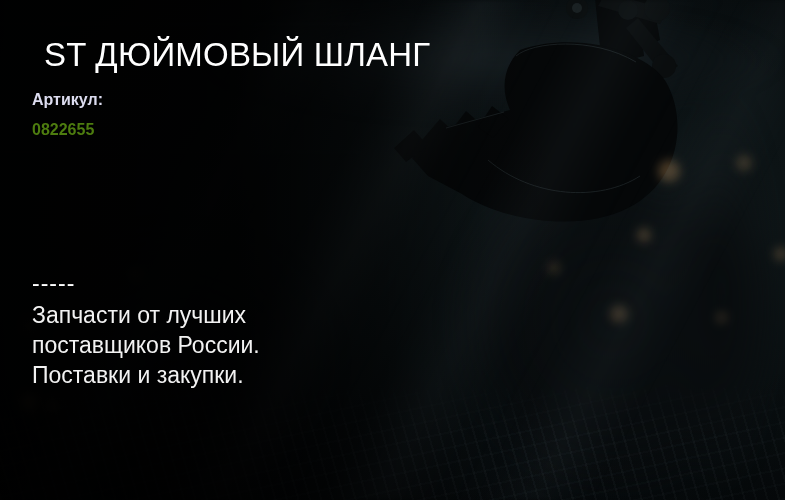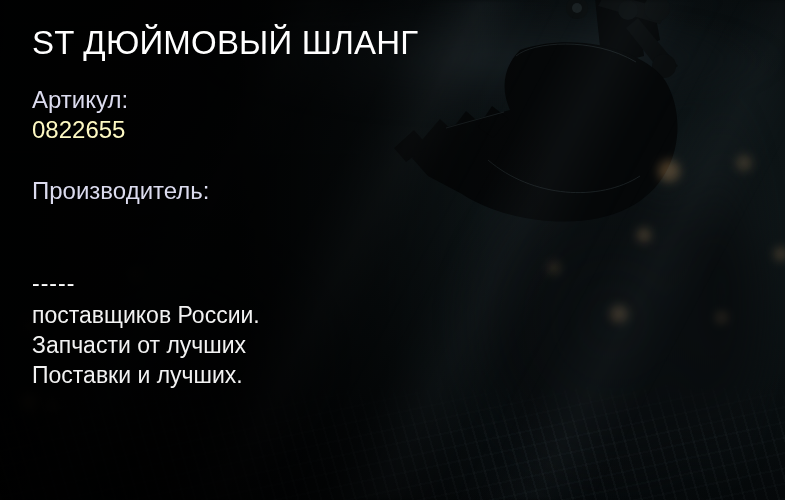--- a/index.html
+++ b/index.html
@@ -127,39 +127,39 @@
     top: 0;
     width: 470px;
     height: 100%;
     z-index: 5;
   }
 
   .title {
     position: absolute;
     top: 24px;
     left: 0;
-    margin: 0;
+    margin: 12px;
     font-size: 33px;
     line-height: 38px;
     font-weight: 400;
     letter-spacing: 0.2px;
     color: #ffffff;
     white-space: nowrap;
   }
 
   .field {
     position: absolute;
     left: 0;
     color: #e3e2f2;
-    font-size: 24px;
+    font-size: 16px;
     line-height: 30px;
-    font-weight: 400;
+    font-weight: 700;
   }
   .field-label { color: #dcdcef; }
-  .field-value { color: #fef9c3; }
+  .field-value { color: #4d7c0f; }
 
   .field-article { top: 85px; }
   .field-maker   { top: 176px; }
 
   .blurb {
     position: absolute;
     left: 0;
     top: 270px;
     color: #f2f2f2;
     font-size: 23px;
@@ -244,24 +244,23 @@
   <div class="content">
 
     <h1 class="title">ST ДЮЙМОВЫЙ ШЛАНГ</h1>
 
     <div class="field field-article">
       <div class="field-label">Артикул:</div>
       <div class="field-value">0822655</div>
     </div>
 
     <div class="field field-maker">
-      <div class="field-label">Производитель:</div>
     </div>
 
     <div class="blurb">
       <span class="rule">-----</span>
+      <span class="line">Запчасти от лучших</span>
       <span class="line">поставщиков России.</span>
-      <span class="line">Запчасти от лучших</span>
-      <span class="line">Поставки и лучших.</span>
+      <span class="line">Поставки и закупки.</span>
     </div>
 
   </div>
 </div>
 
 </body></html>

